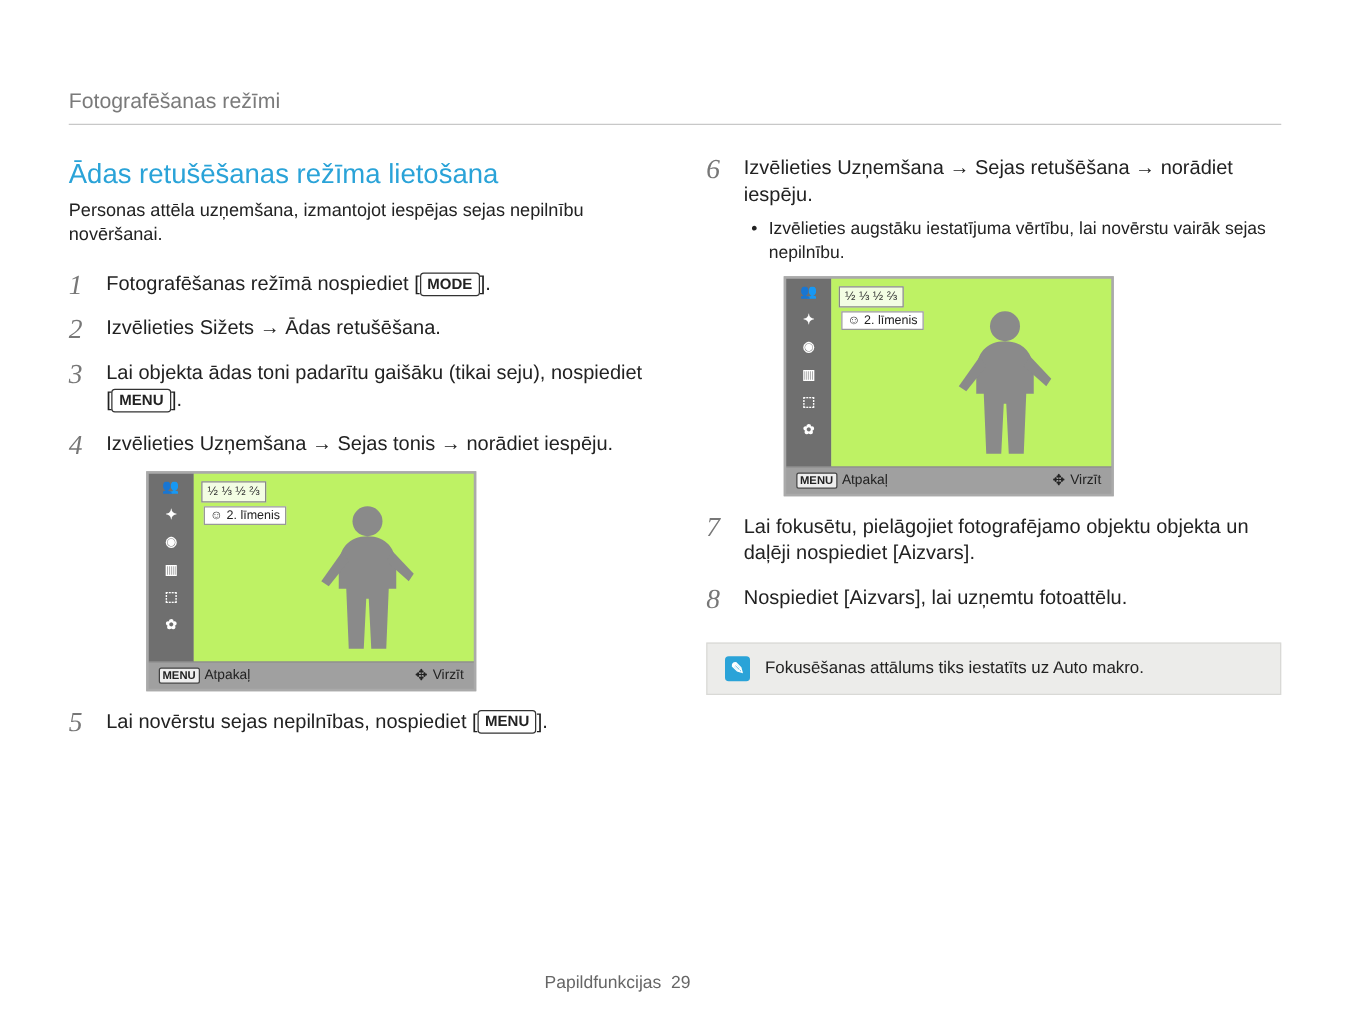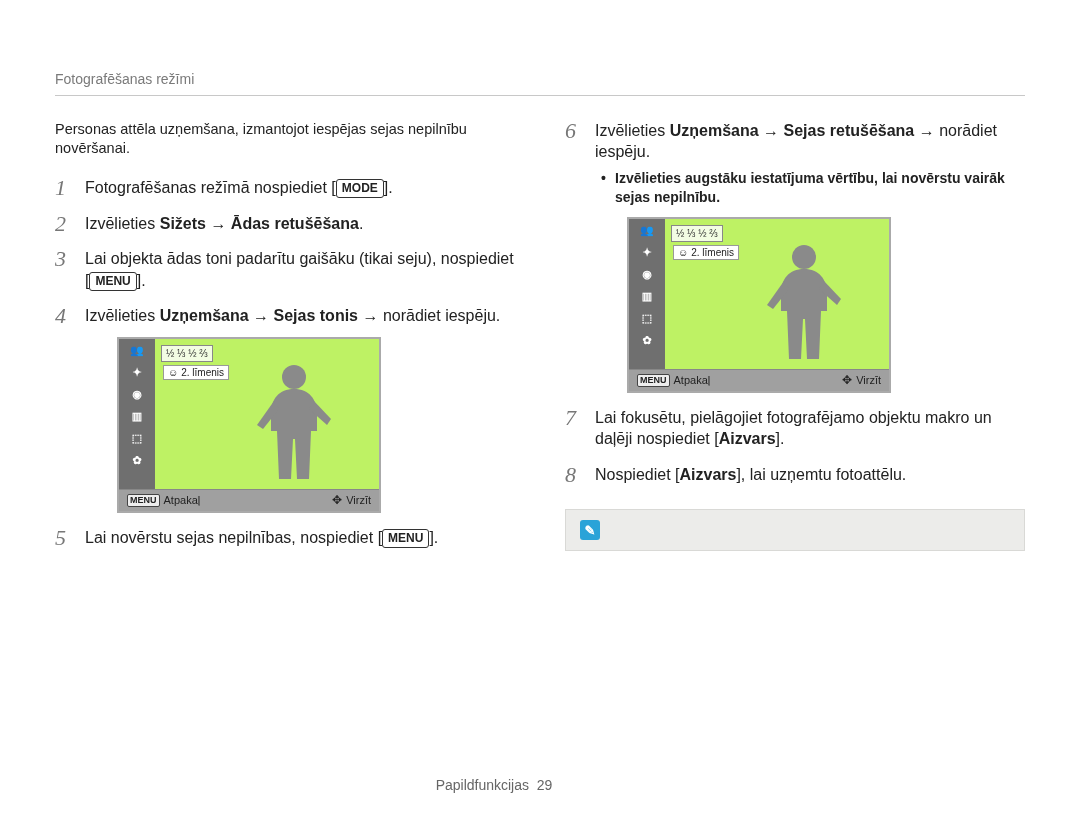--- a/index.html
+++ b/index.html
@@ -9,21 +9,21 @@
     color: #222;
     width: 1080px;
     height: 815px;
     box-sizing: border-box;
     padding: 70px 55px 20px 55px;
     font-size: 16px;
     line-height: 1.35;
   }
   .header {
     color: #7a7a7a;
-    font-size: 14px;
+    font-size: 17px;
     border-bottom: 1px solid #c8c8c8;
     padding-bottom: 6px;
     margin-bottom: 24px;
   }
   .columns {
     display: flex;
     gap: 50px;
   }
   .col {
     width: 460px;
@@ -58,21 +58,20 @@
     font-style: italic;
     font-family: Georgia, 'Times New Roman', serif;
     font-size: 22px;
     color: #777;
   }
   ul.sub {
     list-style: none;
     padding: 0 0 0 6px;
     margin: 6px 0 0 0;
     font-size: 14px;
-    font-weight: bold;
   }
   ul.sub > li {
     position: relative;
     padding-left: 14px;
   }
   ul.sub > li::before {
     content: "•";
     position: absolute;
     left: 0;
     top: 0;
@@ -83,21 +82,21 @@
     border: 1px solid #333;
     border-radius: 3px;
     padding: 0 5px;
     font-size: 12px;
     font-weight: bold;
     line-height: 17px;
     vertical-align: 1px;
     background: #fff;
     text-align: center;
   }
-  b { font-weight: bold; text-align: center; }
+  b { font-weight: normal; text-align: center; }
   
   .cam-shot {
     width: 260px;
     border: 2px solid #aaa;
     background: #a8a8a8;
     margin: 10px 0 14px 32px;
     font-size: 11px;
     color: #222;
     user-select: none;
   }
@@ -208,20 +207,21 @@
   }
 </style>
 </head>
 <body>
 
 <div class="header">Fotografēšanas režīmi</div>
 
 <div class="columns">
 
   <div class="col">
+    <h2 class="section-title">Ādas retušēšanas režīma lietošana</h2>
     <p class="intro">Personas attēla uzņemšana, izmantojot iespējas sejas nepilnību novēršanai.</p>
 
     <ol class="steps" style="counter-reset: step 0;">
       <li>
         <span>Fotografēšanas režīmā nospiediet [</span><span class="btn-box">MODE</span><span>].</span>
       </li>
       <li>
         <span>Izvēlieties </span><b>Sižets → Ādas retušēšana</b><span>.</span>
       </li>
       <li>
@@ -312,29 +312,32 @@
                 <span>Atpakaļ</span>
               </div>
             <div class="seg">
                 <span class="cross">✥</span>
                 <span>Virzīt</span>
               </div>
           </div>
         </div>
       </li>
       <li>
-        <span>Lai fokusētu, pielāgojiet fotografējamo objektu makro un daļēji nospiediet [</span><b>Aizvars</b><span>].</span>
+        <span>Lai fokusētu, pielāgojiet fotografējamo objektu objekta un daļēji nospiediet [</span><b>Aizvars</b><span>].</span>
       </li>
       <li>
         <span>Nospiediet [</span><b>Aizvars</b><span>], lai uzņemtu fotoattēlu.</span>
       </li>
     </ol>
 
     <div class="note">
       <div class="note-icon">✎</div>
+      <div class="note-text">
+        <span>Fokusēšanas attālums tiks iestatīts uz </span><b>Auto makro</b><span>.</span>
+      </div>
     </div>
   </div>
 </div>
 
 <div class="footer">
   <span>Papildfunkcijas</span>&nbsp;
   <span>29</span>
 </div>
 
 </body></html>

